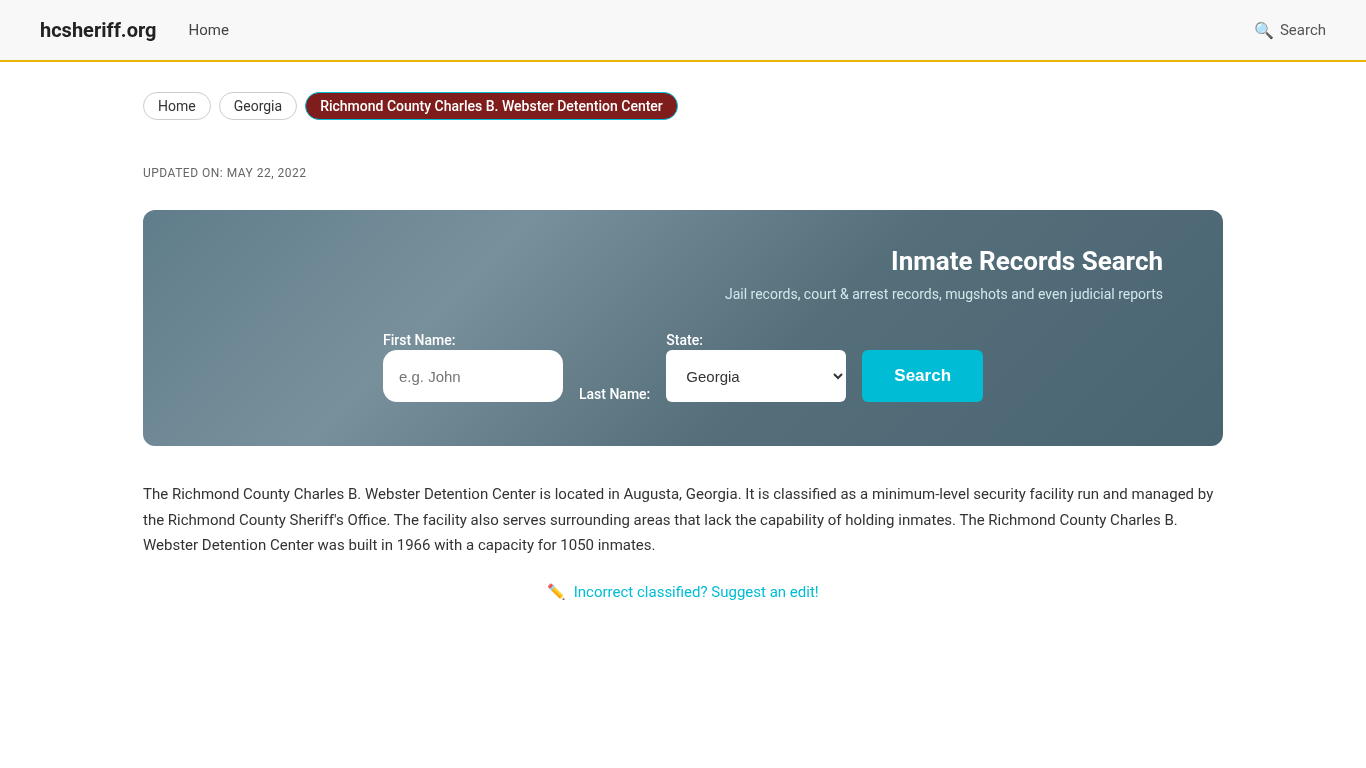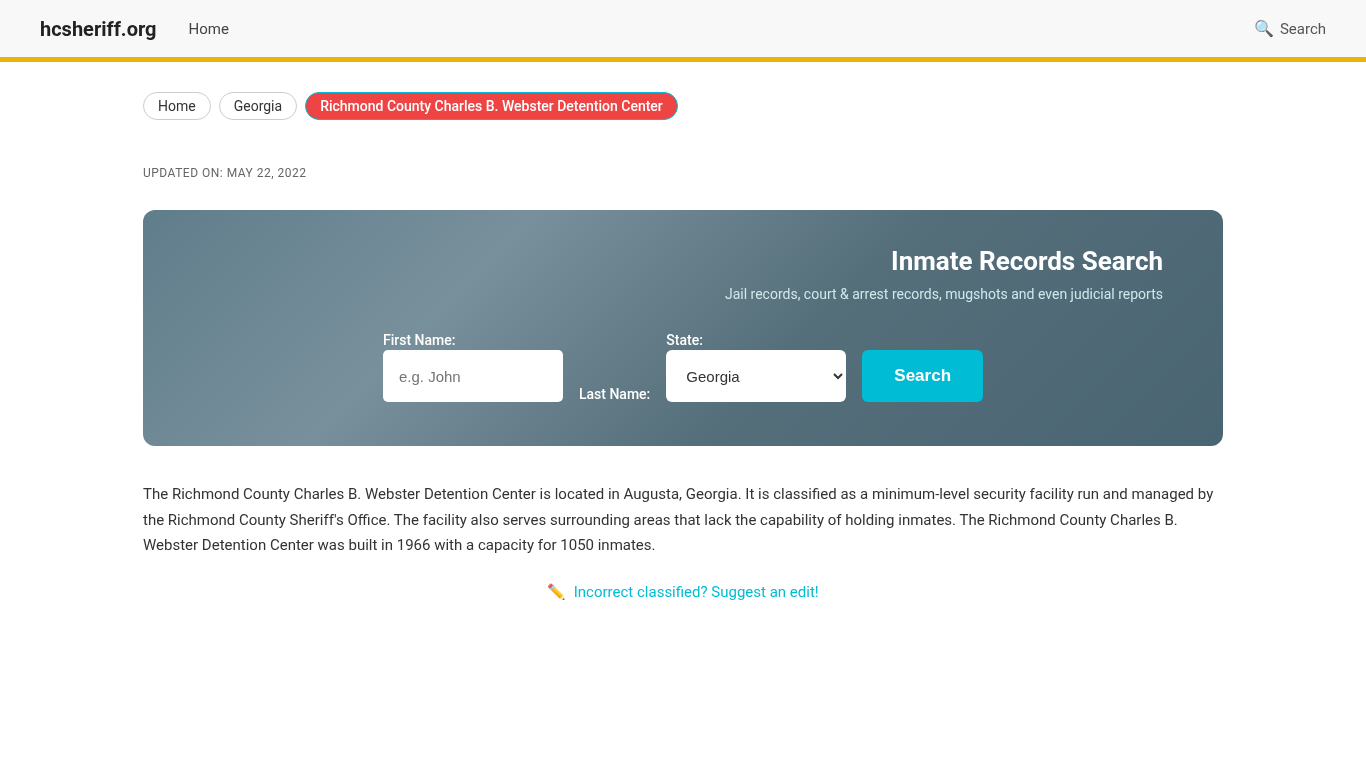--- a/index.html
+++ b/index.html
@@ -13,21 +13,21 @@
       background: #fff;
       color: #333;
       font-size: 16px;
       width: 1366px;
       min-height: 768px;
     }
 
     
     .navbar {
       background: #f8f8f8;
-      border-bottom: 5px solid #eab308;
+      border-bottom: 2px solid #eab308;
       padding: 0 40px;
       height: 62px;
       display: flex;
       align-items: center;
       justify-content: space-between;
     }
 
     .navbar-left {
       display: flex;
       align-items: center;
@@ -83,21 +83,21 @@
       border-radius: 20px;
       font-size: 14px;
       cursor: pointer;
       border: 1px solid #ccc;
       background: #fff;
       color: #333;
       text-decoration: none;
     }
 
     .breadcrumb-item.active {
-      background: #ef4444;
+      background: #7f1d1d;
       border-color: #00bcd4;
       color: #fff;
       font-weight: 500;
       text-align: center;
     }
 
     
     .page-title {
       font-size: 42px;
       font-weight: 900;
@@ -156,21 +156,21 @@
       font-size: 14px;
       color: #fff;
       font-weight: 500;
     }
 
     .form-input {
       width: 180px;
       height: 52px;
       padding: 0 16px;
       border: none;
-      border-radius: 5px;
+      border-radius: 14px;
       font-size: 15px;
       color: #999;
       background: #fff;
       outline: none;
     }
 
     .form-select {
       width: 180px;
       height: 52px;
       padding: 0 16px;

